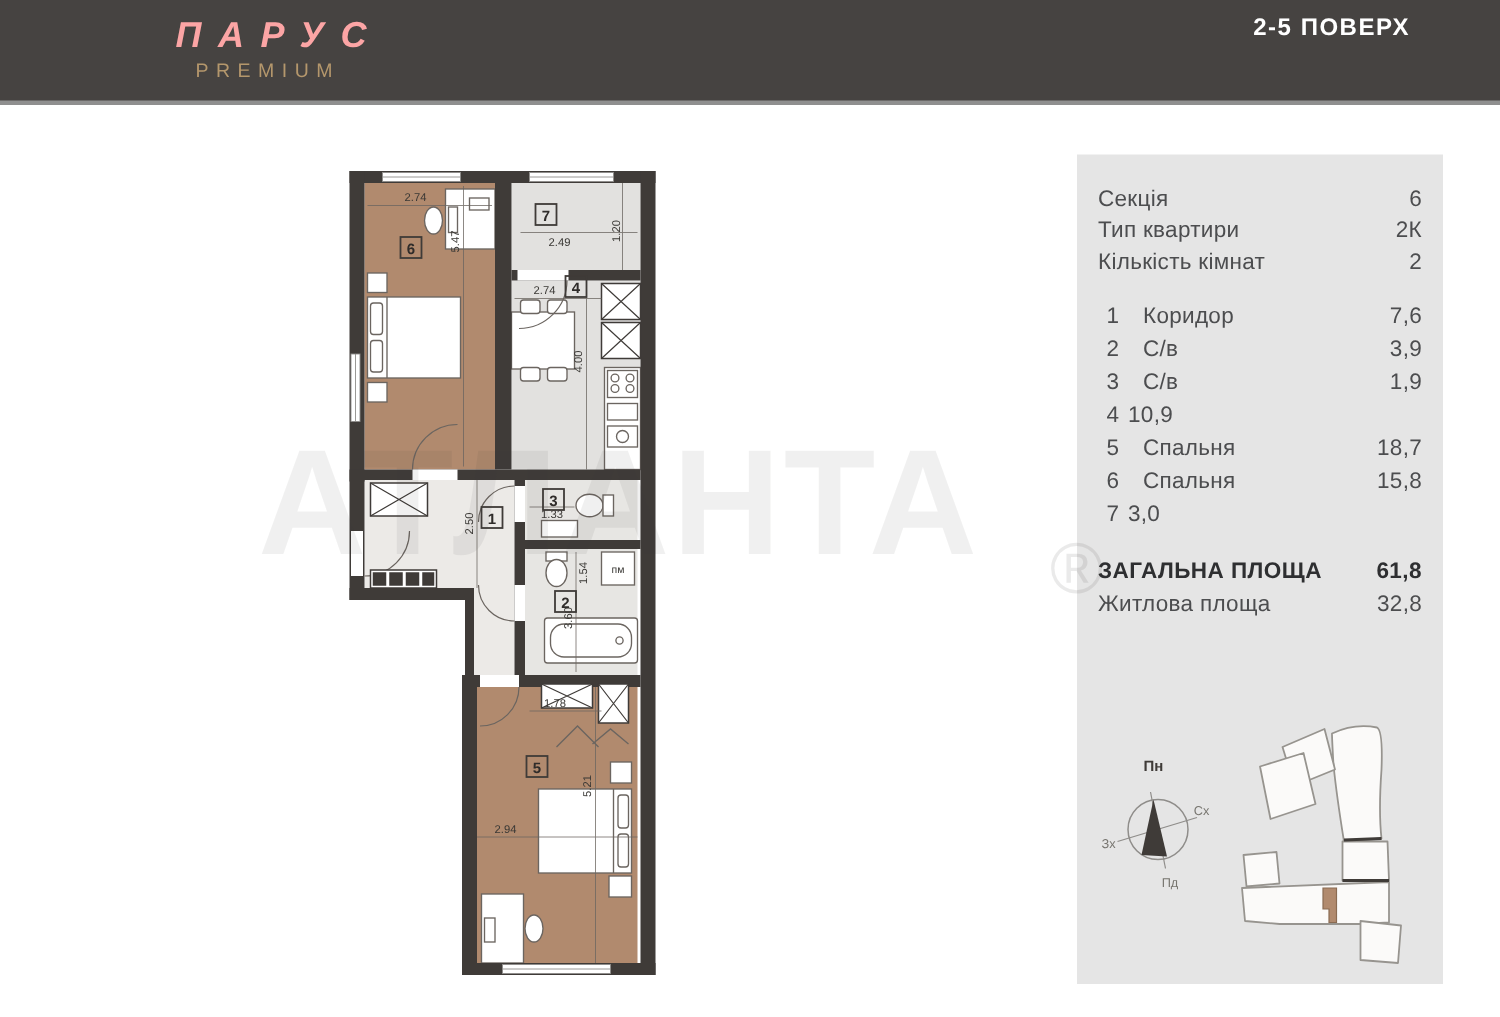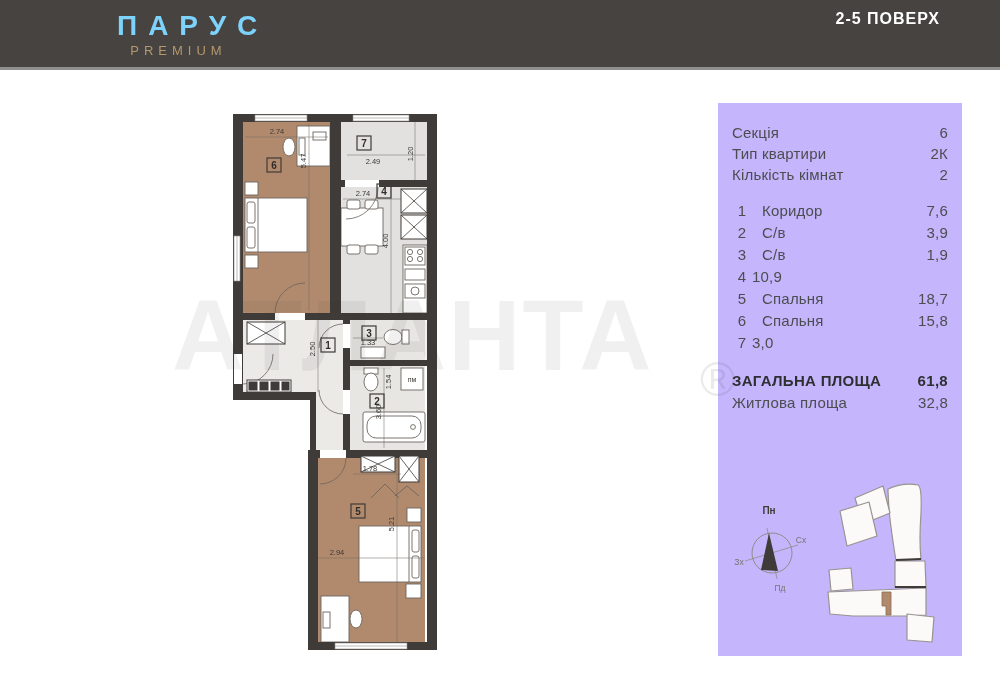--- a/index.html
+++ b/index.html
@@ -4,30 +4,30 @@
 <style>
   html,body{margin:0;padding:0;}
   body{width:1000px;height:678px;position:relative;background:#fff;
        font-family:"Liberation Sans",sans-serif;overflow:hidden;}
   .page{position:absolute;inset:0;background:#fff;}
 
   
   .header{position:absolute;left:0;top:0;width:1000px;height:70px;
           background:#464341;border-bottom:3px solid #8f8f8f;box-sizing:border-box;}
   .logo{position:absolute;left:106px;top:12px;width:140px;text-align:center;}
-  .logo-main{color:#7dd3fc;font-size:28px;font-weight:600;letter-spacing:11px;
-             padding-left:11px;line-height:1;}
+  .logo-main{color:#fca5a5;font-size:24px;font-weight:600;letter-spacing:11px;
+             padding-left:11px;line-height:1;font-style:italic;}
   .logo-sub{color:#b4976c;font-size:13px;font-weight:500;letter-spacing:5px;
             padding-left:5px;margin-top:4px;line-height:1;}
   .header-right{position:absolute;right:60px;top:10px;text-align:right;color:#fff;
                 font-weight:bold;font-size:16px;letter-spacing:1px;line-height:1.18;}
 
   
   .panel{position:absolute;left:718px;top:103px;width:244px;height:553px;
-         background:#c4b5fd;}
+         background:#e5e5e5;}
   .panel-inner{padding:19px 14px 0 14px;}
   .meta-row,.room-row,.total-row{display:flex;font-size:15px;color:#4c4d4f;
          line-height:21px;letter-spacing:0.2px;}
   .meta-row .label{flex:1;}
   .rooms{margin-top:15px;}
   .room-row{line-height:22px;}
   .room-row .num{width:20px;text-align:center;}
   .room-row .name{flex:1;padding-left:10px;}
   .totals{margin-top:16px;}
   .total-row{line-height:22px;}

